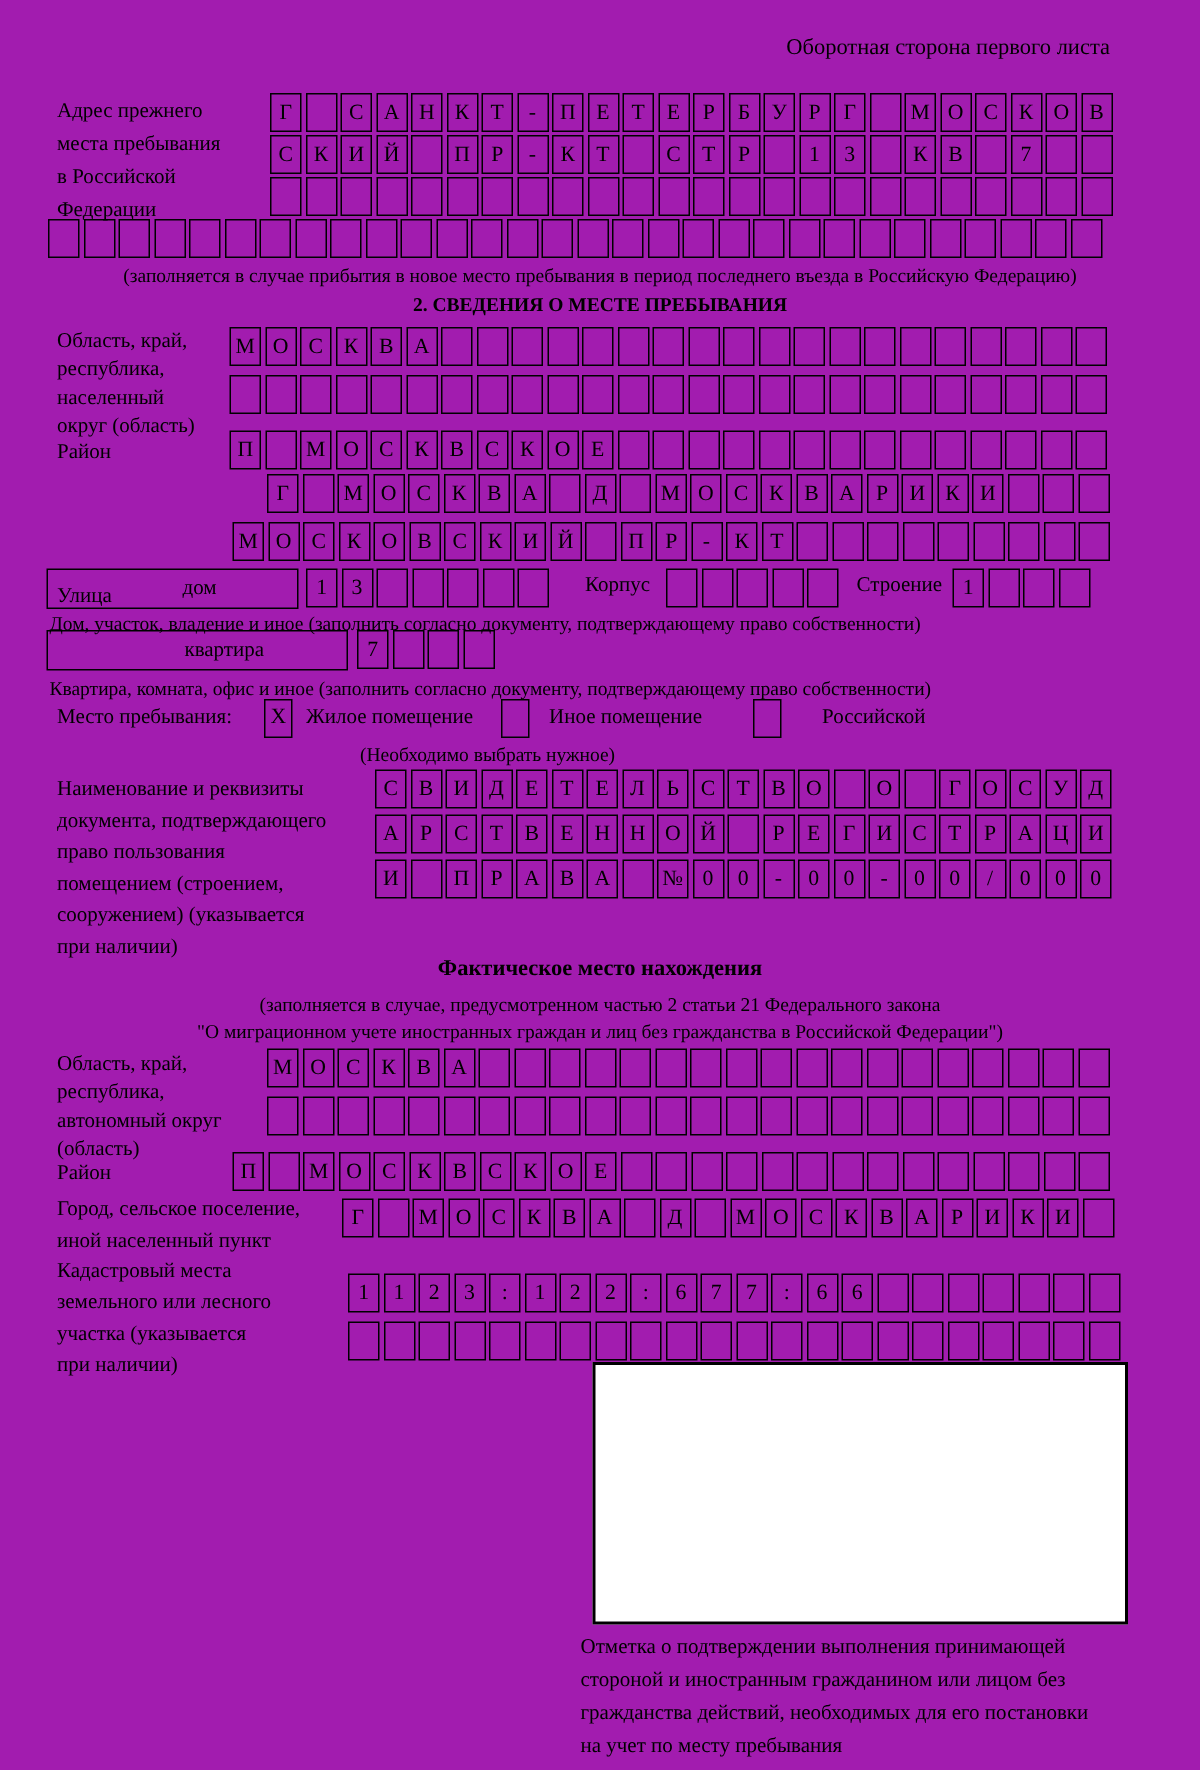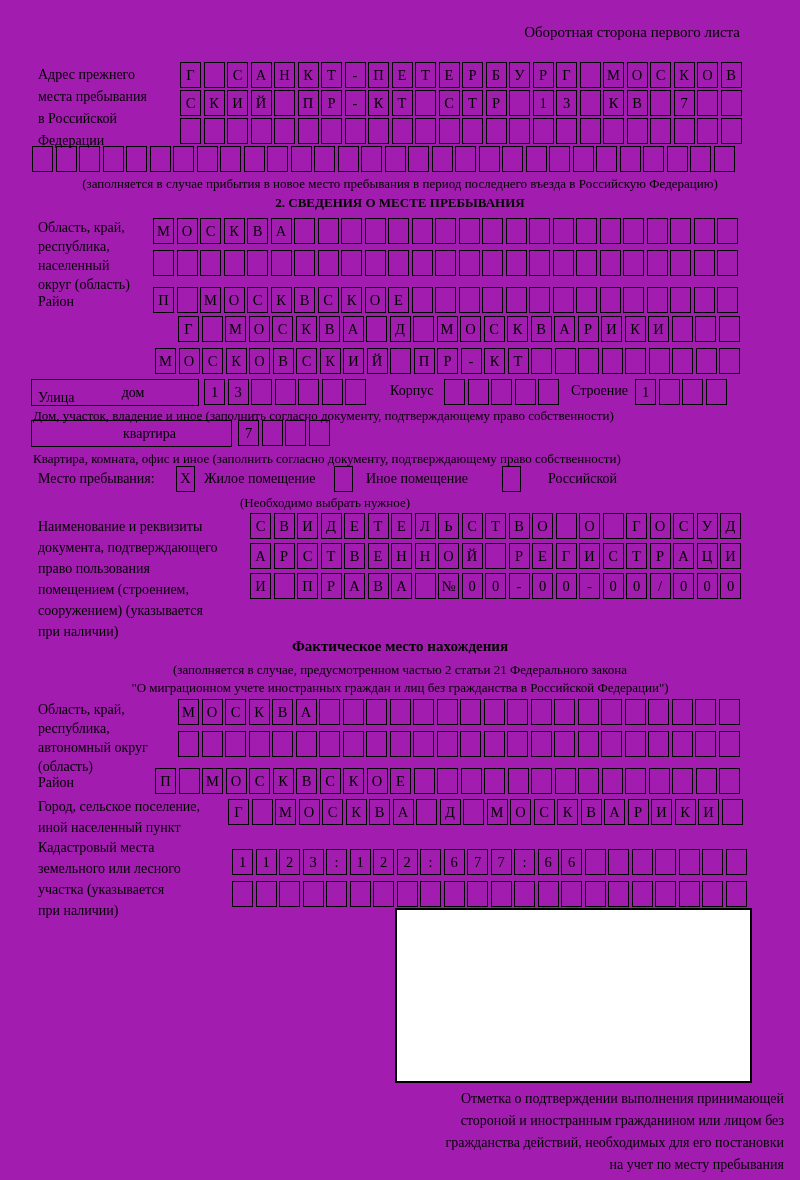--- a/index.html
+++ b/index.html
@@ -585,20 +585,20 @@
       <div class="cell"></div>
       <div class="cell"></div>
       <div class="cell"></div>
       <div class="cell"></div>
       <div class="cell"></div>
       <div class="cell"></div>
       <div class="cell"></div>
     </div>
 
   <div class="stampbox" style="left:395px;top:908px;width:357px;height:175px;"></div>
-  <div class="abs" style="left:407px;top:1088px;width:377px;text-align:right;font-size:14px;line-height:22px;">
+  <div class="abs" style="left:387px;top:1088px;width:377px;text-align:left;font-size:14px;line-height:22px;">
       <div>Отметка о подтверждении выполнения принимающей</div>
       <div>стороной и иностранным гражданином или лицом без</div>
       <div>гражданства действий, необходимых для его постановки</div>
       <div>на учет по месту пребывания</div>
     </div>
 
 </div>
 
 </body></html>

